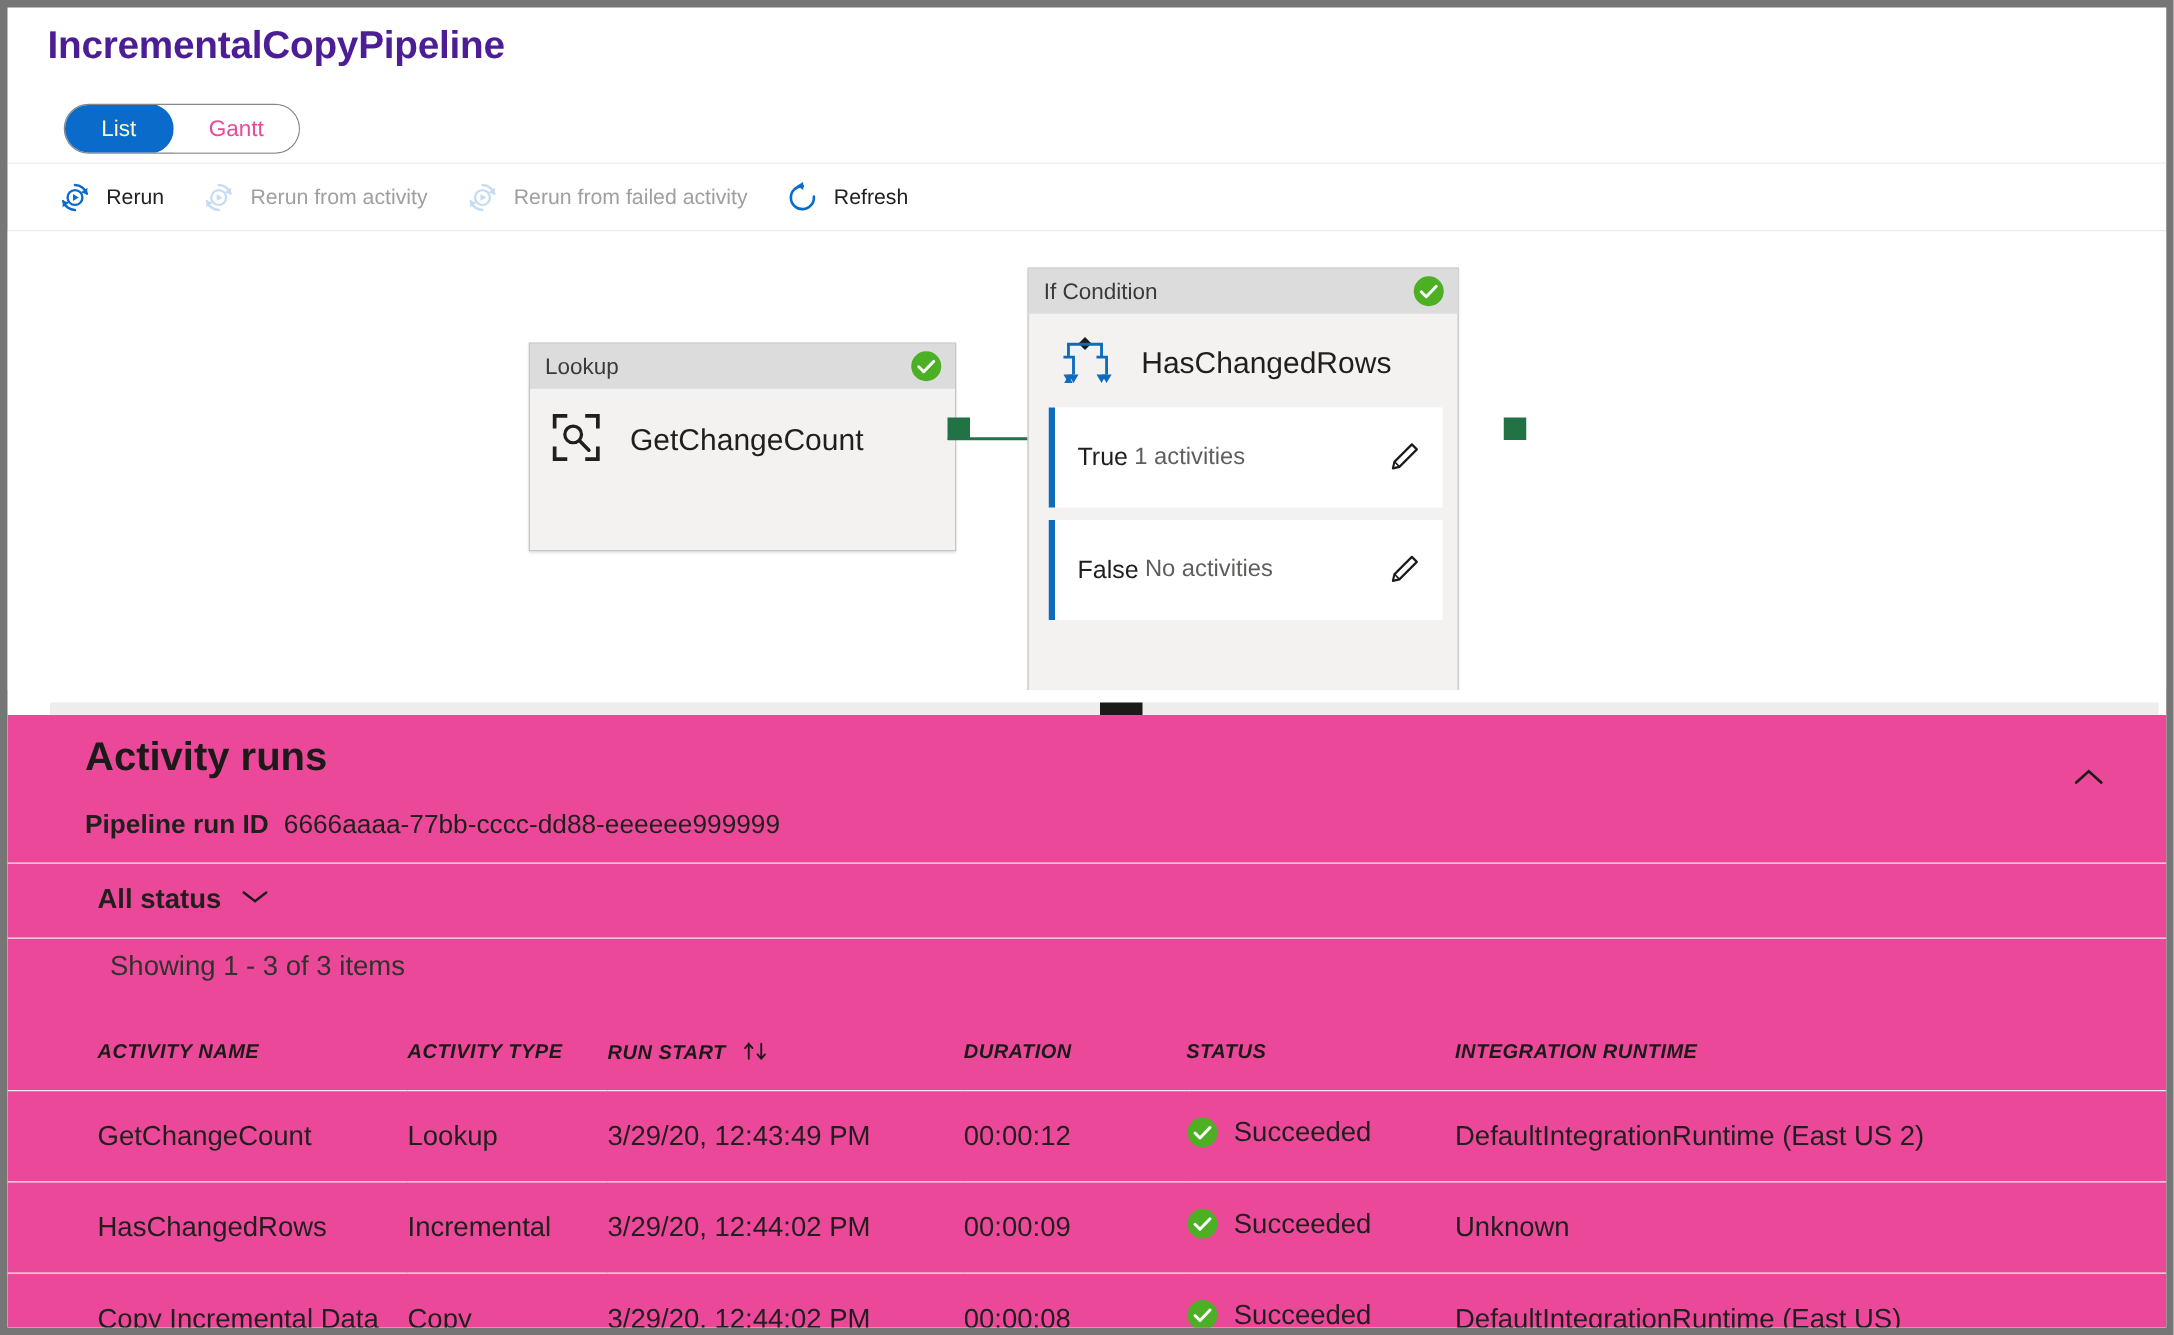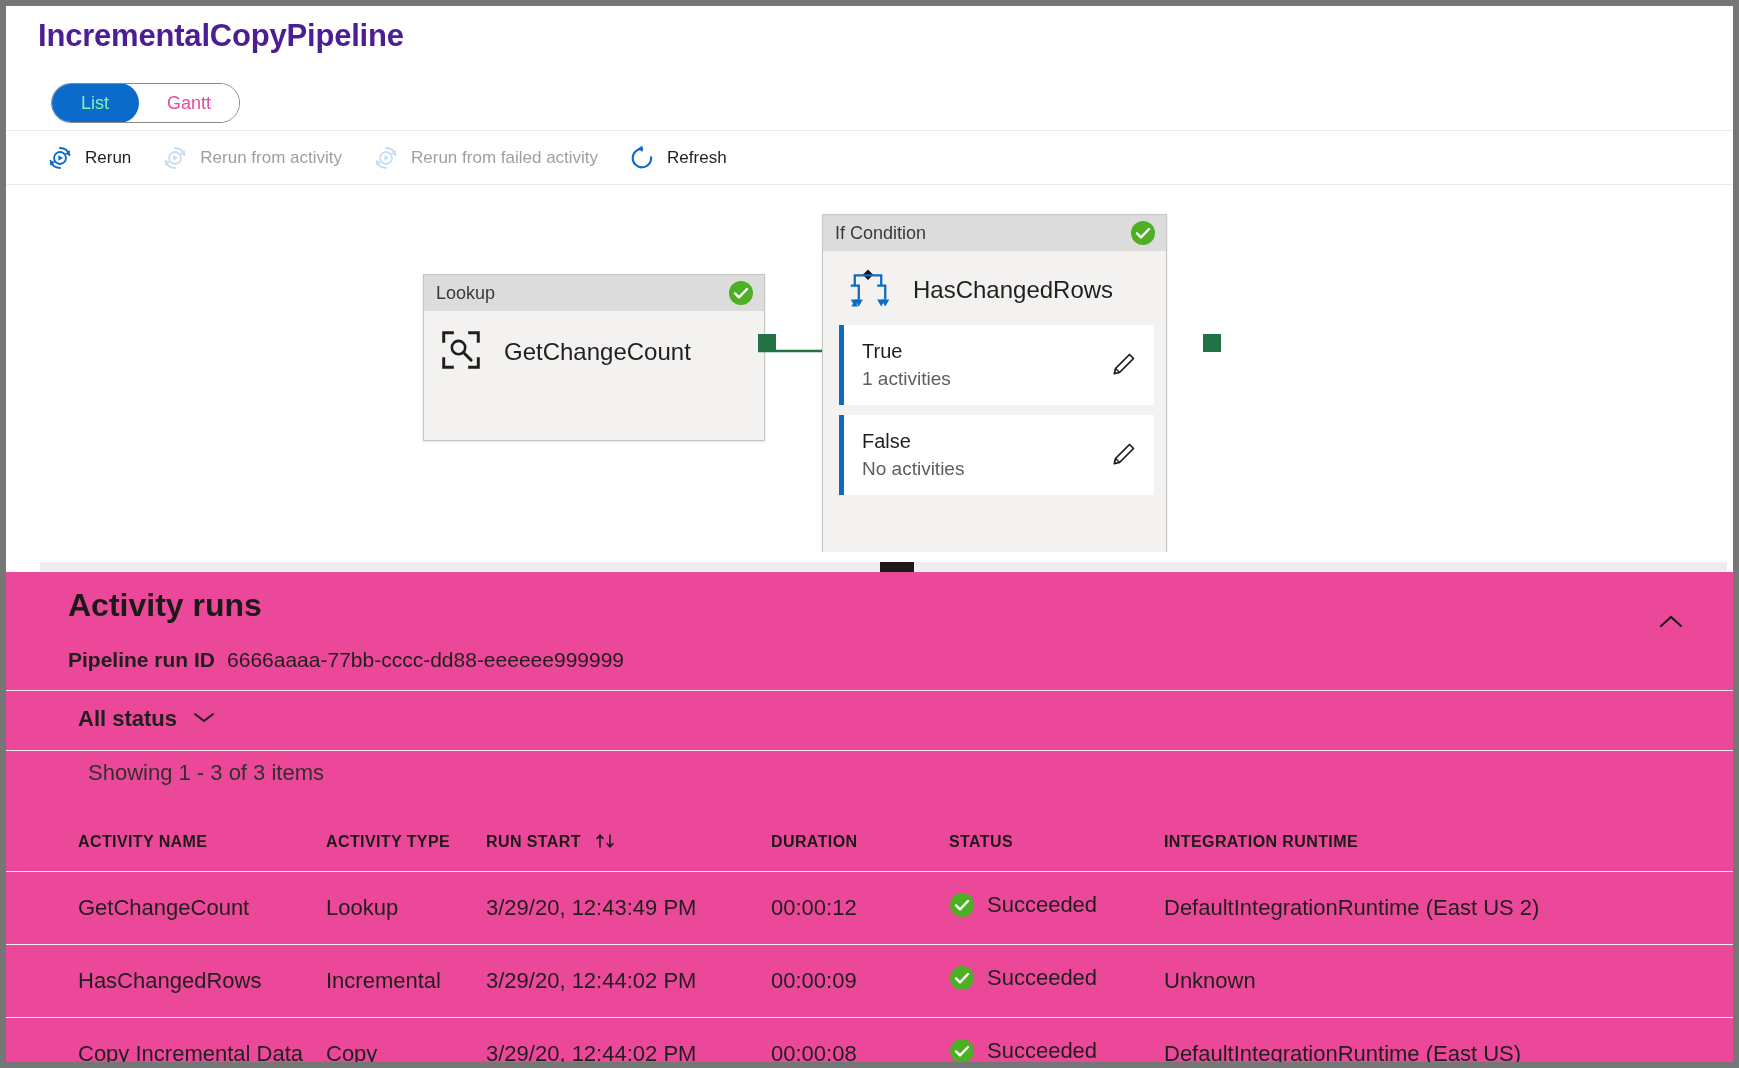--- a/index.html
+++ b/index.html
@@ -43,21 +43,21 @@
     display: flex; align-items: center; justify-content: center;
     padding: 0 28px;
     font-size: 18px;
     color: #ec4899;
     cursor: pointer;
     user-select: none;
     background: #ffffff;
   }
   .toggle-btn.active {
     background: #0b6bcb;
-    color: #86efac;
+    color: #fef9c3;
     border-radius: 20px;
     margin: -1px 0 -1px -1px;
     padding: 6px 30px;
   }
 
   
   .cmdbar {
     position: absolute;
     left: 0; right: 0; top: 124px;
     height: 55px;
@@ -132,21 +132,21 @@
     margin: 0 12px 0 16px;
     height: 80px;
     background: #ffffff;
     border-left: 5px solid #0f6cbd;
     display: flex;
     align-items: center;
     position: relative;
     padding-left: 18px;
   }
   .branch + .branch { margin-top: 10px; }
-  .branch-texts { display: flex; flex-direction: column; gap: 5px; justify-content: space-between; }
+  .branch-texts { display: flex; flex-direction: row; gap: 5px; justify-content: space-between; }
   .branch-title { font-size: 20px; color: #201f1e; }
   .branch-sub { font-size: 19px; color: #605e5c; }
   .pencil {
     position: absolute;
     right: 16px; top: 50%;
     transform: translateY(-50%);
     width: 30px; height: 30px;
   }
 
   
@@ -242,20 +242,21 @@
   }
   table.runs th {
     text-align: left;
     font-size: 16px;
     font-weight: 700;
     letter-spacing: 0.4px;
     color: #1b1a19;
     padding: 24px 0 20px 0;
     border-bottom: 1px solid #edebe9;
     white-space: nowrap;
+    font-style: italic;
   }
   table.runs td {
     font-size: 22px;
     color: #201f1e;
     padding: 20px 0;
     border-bottom: 1px solid #f0efee;
     white-space: nowrap;
   }
   table.runs th:first-child, table.runs td:first-child { padding-left: 72px; }
   .col-name  { width: 320px; }

